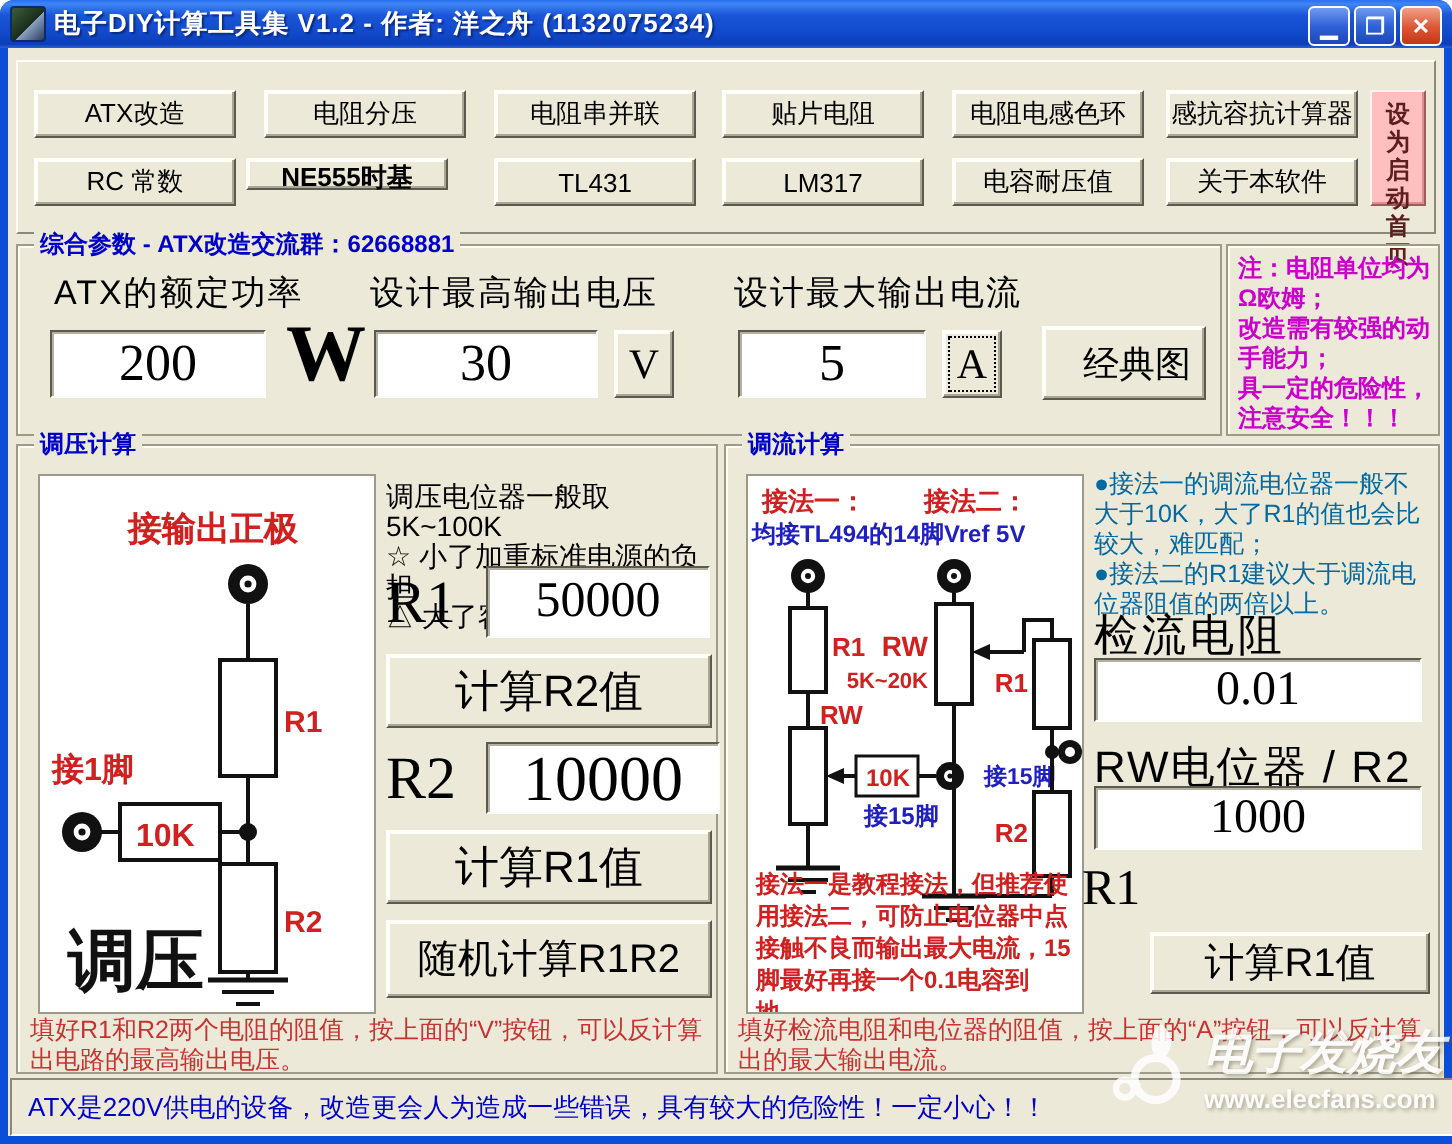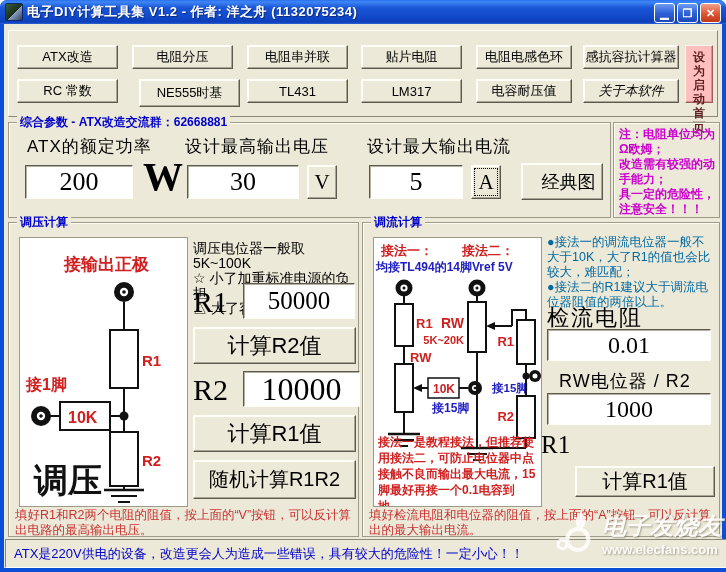--- a/index.html
+++ b/index.html
@@ -65,25 +65,25 @@
   <div class="client">
 
     <div class="panel3d" style="left:4px;top:6px;width:708px;height:85px;">
       <button class="btn" style="left:8px;top:14px;width:101px;height:24px;">ATX改造</button>
       <button class="btn" style="left:123px;top:14px;width:101px;height:24px;">电阻分压</button>
       <button class="btn" style="left:238px;top:14px;width:101px;height:24px;">电阻串并联</button>
       <button class="btn" style="left:352px;top:14px;width:101px;height:24px;">贴片电阻</button>
       <button class="btn" style="left:467px;top:14px;width:96px;height:24px;">电阻电感色环</button>
       <button class="btn" style="left:574px;top:14px;width:96px;height:24px;">感抗容抗计算器</button>
       <button class="btn" style="left:8px;top:48px;width:101px;height:24px;">RC 常数</button>
-      <button class="btn" style="left:130px;top:48px;width:101px;height:28px;">NE555时基</button>
+      <button class="btn" style="left:114px;top:48px;width:101px;height:16px;font-weight:bold;">NE555时基</button>
       <button class="btn" style="left:238px;top:48px;width:101px;height:24px;">TL431</button>
       <button class="btn" style="left:352px;top:48px;width:101px;height:24px;">LM317</button>
       <button class="btn" style="left:467px;top:48px;width:96px;height:24px;">电容耐压值</button>
-      <button class="btn" style="left:574px;top:48px;width:96px;height:24px;font-style:italic;">关于本软件</button>
+      <button class="btn" style="left:574px;top:48px;width:96px;height:24px;">关于本软件</button>
       <button class="vertical-btn" style="left:676px;top:14px;width:28px;height:58px;">设为
 启动
 首页</button>
     </div>
 
     <div class="group" style="left:4px;top:98px;width:601px;height:94px;">
       <span class="group-label">综合参数 - ATX改造交流群：62668881</span>
       <span class="field-label" style="left:18px;top:12px;">ATX的额定功率</span>
       <span class="field-label" style="left:176px;top:12px;">设计最高输出电压</span>
       <span class="field-label" style="left:358px;top:12px;">设计最大输出电流</span>
@@ -217,21 +217,21 @@
         </svg>
         <div style="position:absolute;left:4px;top:196px;width:159px;color:#d02020;font-size:12px;font-weight:bold;line-height:16px;">接法一是教程接法，但推荐使用接法二，可防止电位器中点接触不良而输出最大电流，15脚最好再接一个0.1电容到地。</div>
       </div>
 
       <div class="preline" style="position:absolute;left:184px;top:12px;width:166px;font-size:12.5px;line-height:15px;color:#0369a1;">●接法一的调流电位器一般不大于10K，大了R1的值也会比较大，难匹配；
 ●接法二的R1建议大于调流电位器阻值的两倍以上。</div>
 
       <span style="position:absolute;left:184px;top:80px;font-size:22px;letter-spacing:2px;">检流电阻</span>
       <input class="tb" style="left: 184px; top: 106px; width: 164px; height: 32px; font-size: 24px;" value="0.01">
 
-      <span style="position:absolute;left:184px;top:146px;font-size:18px;letter-spacing:1px;margin-left:12px;">RW电位器 / R2</span>
+      <span style="position:absolute;left:184px;top:146px;font-size:22px;letter-spacing:1px;">RW电位器 / R2</span>
       <input class="tb" style="left: 184px; top: 170px; width: 164px; height: 32px; font-size: 24px;" value="1000">
 
       <span class="serif" style="position:absolute;left:178px;top:208px;font-size:25px;">R1</span>
 
       <button class="btn" style="left:212px;top:243px;width:140px;height:31px;font-size:20px;">计算R1值</button>
 
       <div class="caption-red" style="position:absolute;left:6px;top:285px;width:344px;">填好检流电阻和电位器的阻值，按上面的“A”按钮，可以反计算出的最大输出电流。</div>
     </div>
 
     <div class="status" style="left:1px;top:515px;width:714px;height:27px;">

